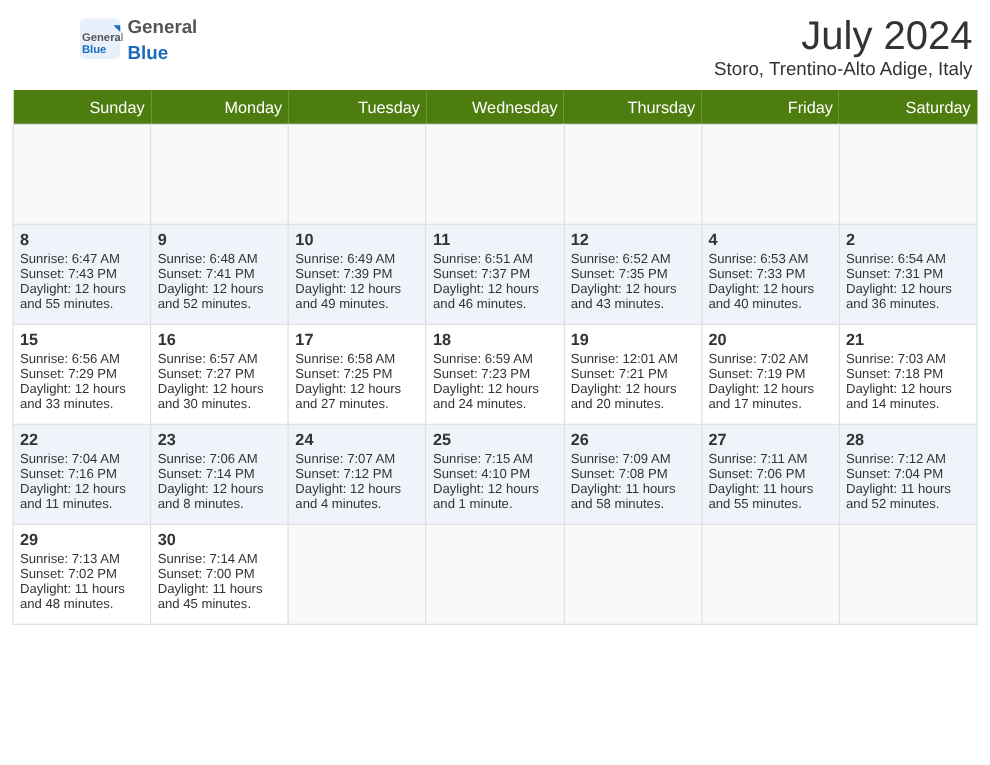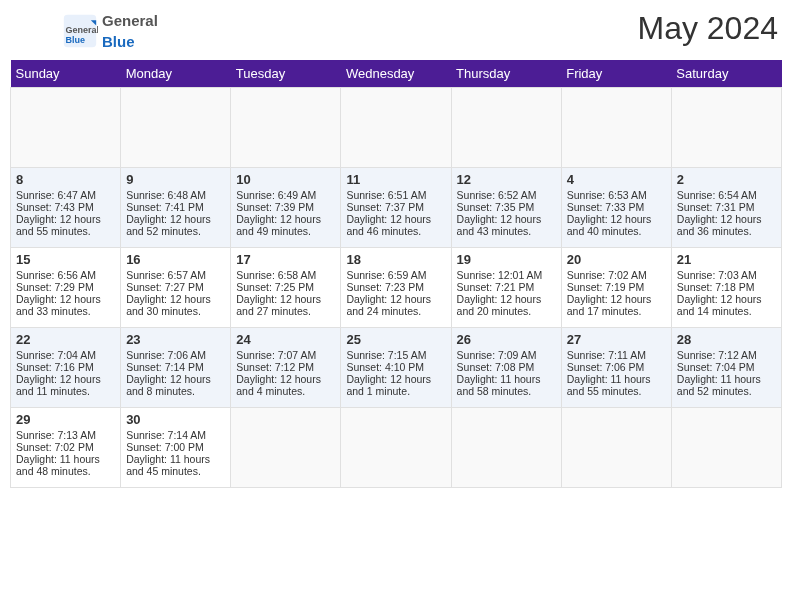--- a/index.html
+++ b/index.html
@@ -41,23 +41,23 @@
     .location {
       font-size: 15px;
       color: #333;
     }
     table {
       width: 100%;
       border-collapse: collapse;
       table-layout: fixed;
     }
     th {
-      background-color: #4c1d95;
+      background-color: #4d7c0f;
       color: white;
-      text-align: left;
+      text-align: right;
       padding: 6px 5px;
       font-size: 13px;
       font-weight: normal;
     }
     td {
       vertical-align: top;
       padding: 4px 5px;
       font-size: 10.5px;
       color: #333;
       border: 1px solid #e0e0e0;
@@ -89,21 +89,22 @@
       <text x="4" y="22" font-size="10" fill="#555" font-weight="bold">General</text>
       <text x="4" y="33" font-size="10" fill="#1a6abf" font-weight="bold">Blue</text>
       <polygon points="32,8 38,14 38,8" fill="#1a6abf"></polygon>
     </svg>
     <div>
       <span style="color:#555;font-size:15px;">General</span><br>
       <span style="color:#1a6abf;font-size:15px;">Blue</span>
     </div>
   </div>
   <div class="title-block">
-    <div class="month-year">May 2024</div>
+    <div class="month-year">July 2024</div>
+    <div class="location">Storo, Trentino-Alto Adige, Italy</div>
   </div>
 </div>
 
 <table>
   <thead>
     <tr id="header-row">
         <th>Sunday</th>
         <th>Monday</th>
         <th>Tuesday</th>
         <th>Wednesday</th>

